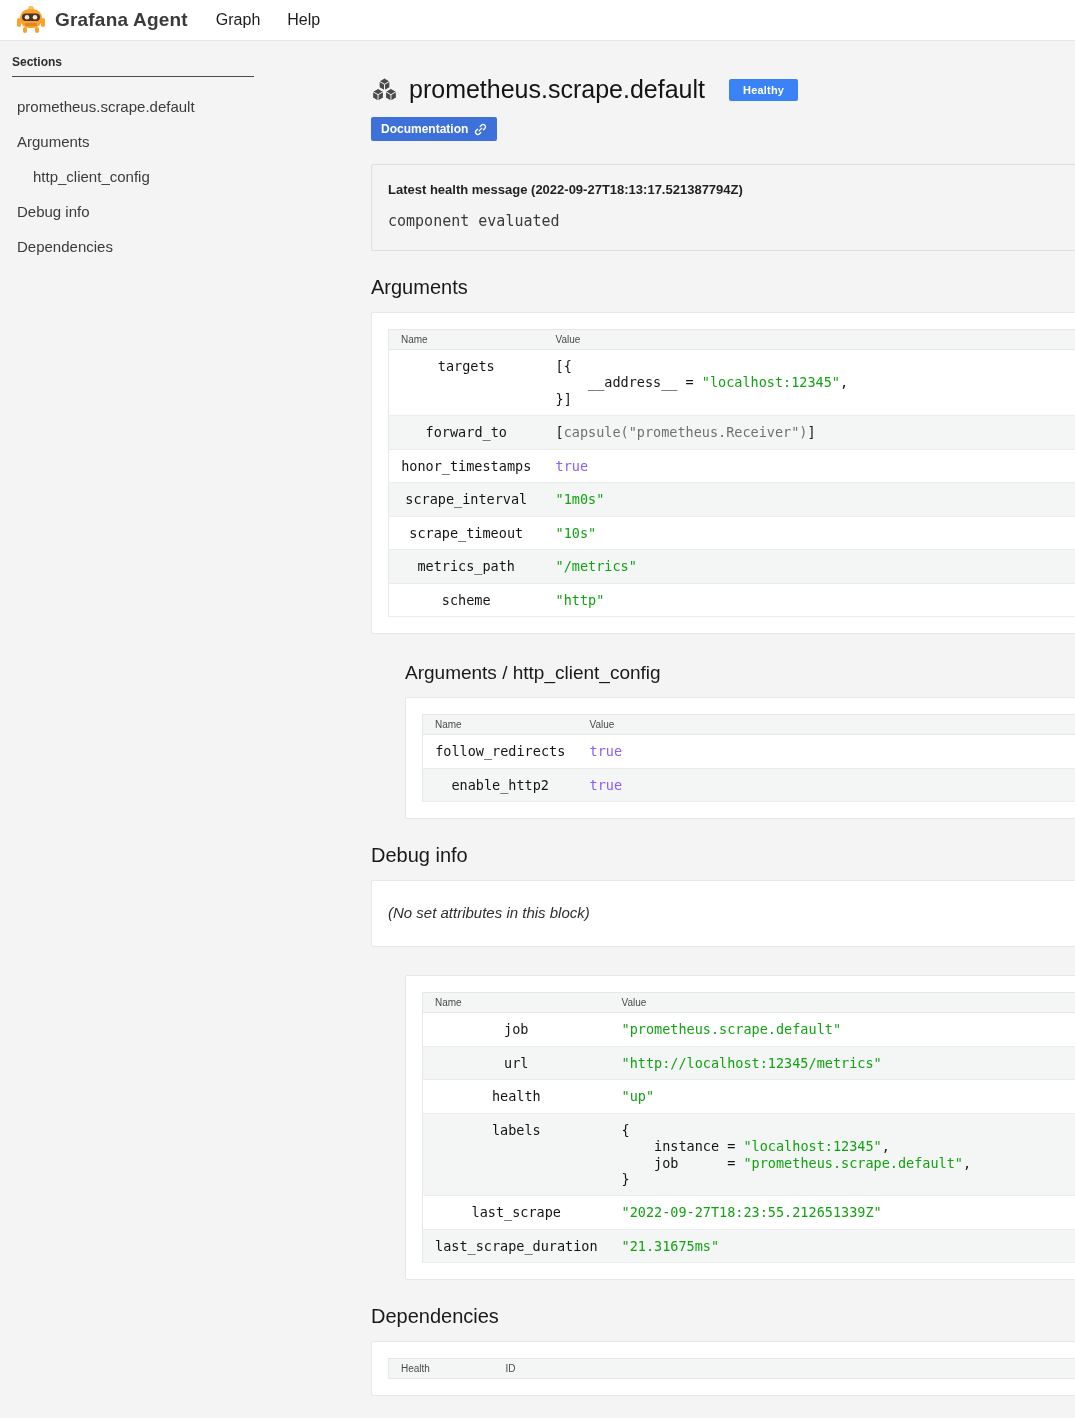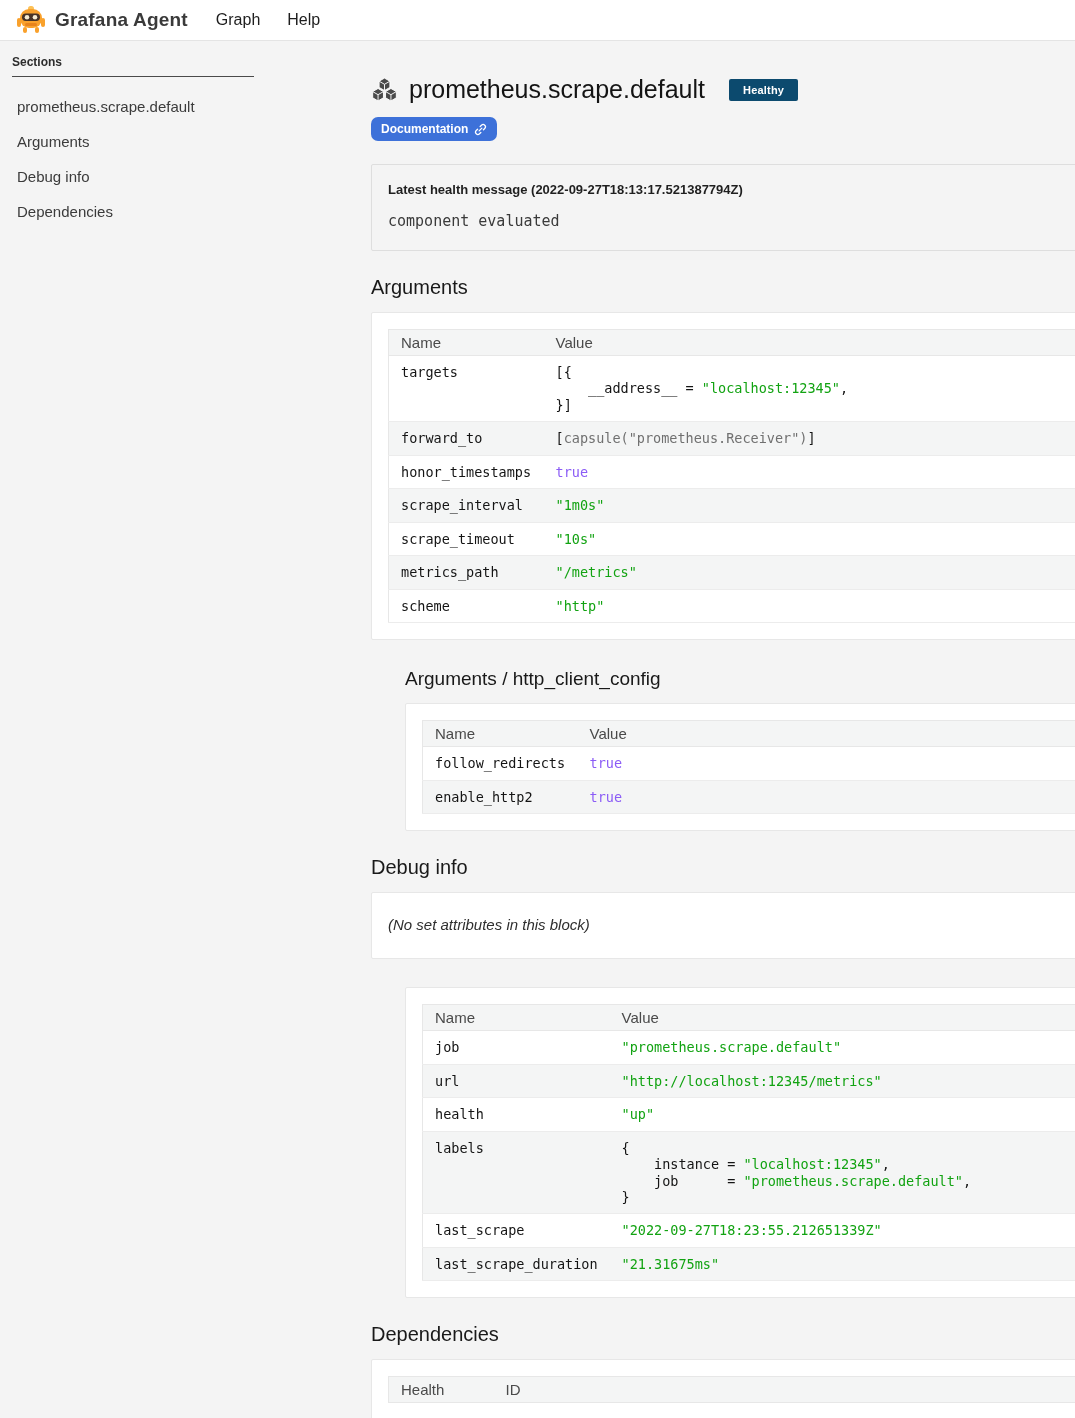--- a/index.html
+++ b/index.html
@@ -32,29 +32,29 @@
     font-size: 15px; color: #3b3b3b; padding: 9px 0 9px 5px; cursor: pointer;
   }
   .sidebar li.lvl2 { padding-left: 21px; }
 
   .main { flex: 1; padding: 34px 0 0 111px; overflow: hidden; }
 
   
   .title-row { display: flex; align-items: center; }
   .title-row h1 { font-size: 25px; font-weight: 500; color: #141414; margin-left: 11px; }
   .badge {
-    display: inline-block; background: #0c4a6e; color: #ffffff;
+    display: inline-block; background: #3b82f6; color: #ffffff;
     font-size: 11px; font-weight: 700; padding: 5px 14px; border-radius: 2px;
     margin-left: 24px; letter-spacing: .2px;
   }
   .doc-row { margin-top: 13px; }
   .doc-btn {
     display: inline-flex; align-items: center; gap: 6px; border: none; cursor: pointer;
     background: #3d71d9; color: #ffffff; font-family: "Liberation Sans", sans-serif;
-    font-size: 12px; font-weight: 700; padding: 5px 10px; border-radius: 7px;
+    font-size: 12px; font-weight: 700; padding: 5px 10px; border-radius: 2px;
   }
 
   
   .health-box {
     margin-top: 23px; margin-right: -40px; border: 1px solid #dedede; border-radius: 2px;
     padding: 17px 16px 20px 16px;
   }
   .health-label { font-size: 13px; font-weight: 700; color: #1f1f1f; }
   .health-msg { margin-top: 15px; font-family: "DejaVu Sans Mono", monospace; font-size: 15px; color: #3a3a3a; }
 
@@ -64,27 +64,27 @@
   .section h2 { font-size: 20px; font-weight: 500; color: #191919; }
   .section.indent1 h2 { font-size: 19px; }
   .card {
     margin-top: 13px; margin-right: -40px; background: #ffffff;
     border: 1px solid #e7e7e7; border-radius: 2px; padding: 16px;
   }
   .empty-note { font-style: italic; font-weight: 500; font-size: 15px; color: #2f2f2f; padding: 7px 0 9px 0; }
 
   table { width: 100%; border-collapse: collapse; border: 1px solid #e7e7e7; }
   th {
-    text-align: left; font-weight: 400; font-size: 15px; color: #4a4a4a;
+    text-align: left; font-weight: 400; font-size: 10px; color: #4a4a4a;
     background: #f4f5f5; padding: 4px 12px; border-bottom: 1px solid #e7e7e7;
   }
   td { padding: 8px 12px; border-bottom: 1px solid #ececec; vertical-align: top; }
   tbody tr:nth-child(even) { background: #f4f5f5; }
   td.cell-name {
-    font-family: "DejaVu Sans Mono", monospace; font-size: 13.5px; color: #141414; white-space: nowrap;
+    font-family: "DejaVu Sans Mono", monospace; font-size: 13.5px; color: #141414; white-space: nowrap; text-align: center;
   }
   td.cell-value {
     font-family: "DejaVu Sans Mono", monospace; font-size: 13.5px; white-space: pre; line-height: 1.22;
   }
   .tok-plain { color: #141414; }
   .tok-str   { color: #12a312; }
   .tok-bool  { color: #8b5cf6; }
   .tok-cap   { color: #707070; }
 </style>
 </head>
@@ -111,20 +111,21 @@
     <a>Help</a>
   </nav>
 </header>
 
 <div class="layout">
   <aside class="sidebar">
     <div class="sections-title">Sections</div>
     <ul id="sidebar-list">
         <li class="lvl1">prometheus.scrape.default</li>
         <li class="lvl1">Arguments</li>
+        <li class="lvl2">http_client_config</li>
         <li class="lvl1">Debug info</li>
         <li class="lvl1">Dependencies</li>
       </ul>
   </aside>
 
   <main class="main">
     <div class="title-row">
       <svg width="27" height="25" viewBox="0 0 26 24">
         <g stroke="#ffffff" stroke-width="0.9" fill="#4a4a4a">
           <polygon points="13,1 18.2,4 18.2,10 13,13 7.8,10 7.8,4"></polygon>

